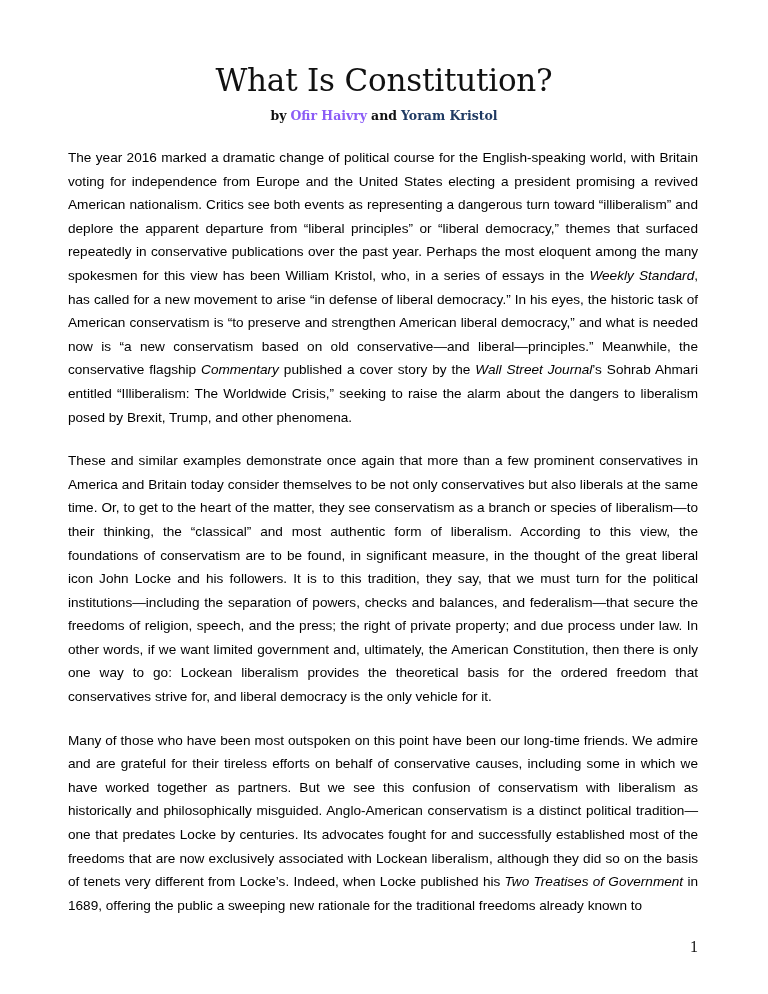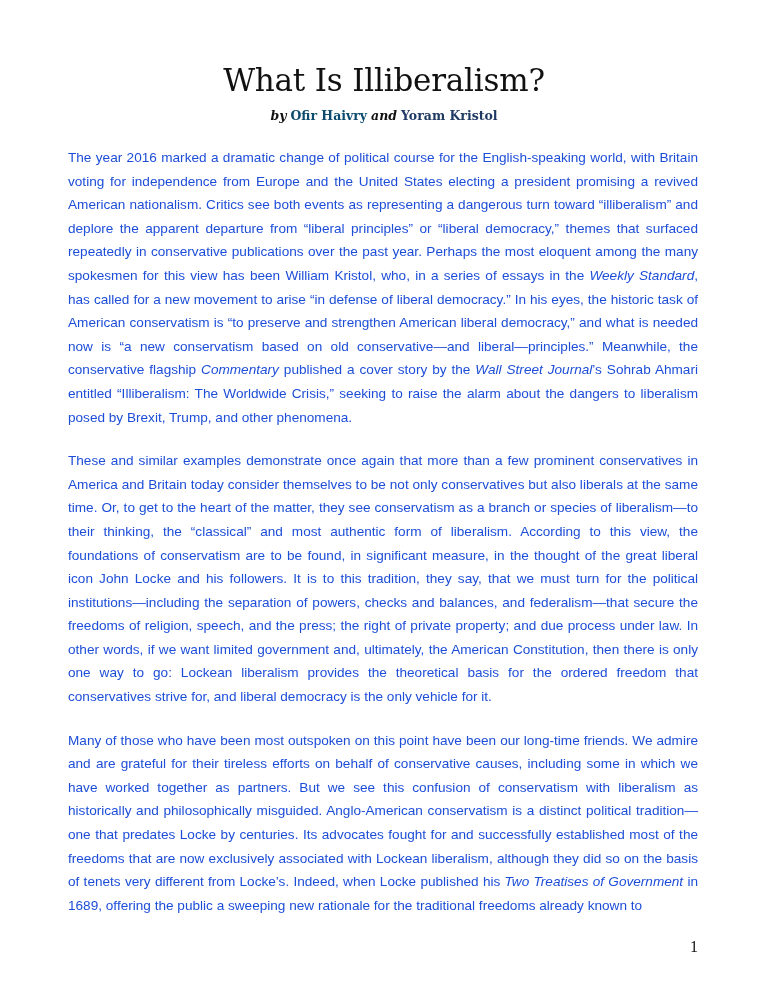--- a/index.html
+++ b/index.html
@@ -41,64 +41,63 @@
       left: 0;
       width: 768px;
       top: 107px;
       text-align: center;
       font-family: "DejaVu Serif", serif;
       font-size: 12.5px;
       line-height: 18px;
       color: #111111;
     }
     .byline .by, .byline .and {
-      font-style: italic;
       font-weight: bold;
     }
     .byline .author {
       color: #1f3a63;
       font-weight: bold;
       text-decoration: none;
       cursor: pointer;
     }
     .body-text {
       position: absolute;
       left: 68px;
       width: 630px;
       top: 146px;
       font-family: "Liberation Sans", sans-serif;
       font-size: 13.6px;
       line-height: 23.6px;
       text-align: justify;
-      color: #1d4ed8;
+      color: #000000;
     }
     .body-text p {
       margin: 0 0 20px 0;
     }
     .body-text em {
       font-style: italic;
     }
     .page-number {
       position: absolute;
       right: 70px;
       top: 938px;
       font-family: "Liberation Serif", serif;
       font-size: 16px;
       color: #111111;
     }
   </style>
 </head>
 <body>
 
 <div class="page">
-  <h1 class="title">What Is Illiberalism?</h1>
+  <h1 class="title">What Is Constitution?</h1>
 
   <div class="byline">
     <span class="by">by</span>
-    <a class="author" style="color: #0c4a6e;">Ofir Haivry</a>
+    <a class="author" style="color: #8b5cf6;">Ofir Haivry</a>
     <span class="and">and</span>
     <a class="author" style="color: rgb(31, 58, 99);">Yoram Kristol</a>
   </div>
 
   <div class="body-text">
     <p><span>The year 2016 marked a dramatic change of political course for the English-speaking world, with Britain voting for independence from Europe and the United States electing a president promising a revived American nationalism. Critics see both events as representing a dangerous turn toward “illiberalism” and deplore the apparent departure from “liberal principles” or “liberal democracy,” themes that surfaced repeatedly in conservative publications over the past year. Perhaps the most eloquent among the many spokesmen for this view has been William Kristol, who, in a series of essays in the </span><em>Weekly Standard</em><span>, has called for a new movement to arise “in defense of liberal democracy.” In his eyes, the historic task of American conservatism is “to preserve and strengthen American liberal democracy,” and what is needed now is “a new conservatism based on old conservative—and liberal—principles.” Meanwhile, the conservative flagship </span><em>Commentary</em><span> published a cover story by the </span><em>Wall Street Journal</em><span>’s Sohrab Ahmari entitled “Illiberalism: The Worldwide Crisis,” seeking to raise the alarm about the dangers to liberalism posed by Brexit, Trump, and other phenomena.</span></p>
     <p><span>These and similar examples demonstrate once again that more than a few prominent conservatives in America and Britain today consider themselves to be not only conservatives but also liberals at the same time. Or, to get to the heart of the matter, they see conservatism as a branch or species of liberalism—to their thinking, the “classical” and most authentic form of liberalism. According to this view, the foundations of conservatism are to be found, in significant measure, in the thought of the great liberal icon John Locke and his followers. It is to this tradition, they say, that we must turn for the political institutions—including the separation of powers, checks and balances, and federalism—that secure the freedoms of religion, speech, and the press; the right of private property; and due process under law. In other words, if we want limited government and, ultimately, the American Constitution, then there is only one way to go: Lockean liberalism provides the theoretical basis for the ordered freedom that conservatives strive for, and liberal democracy is the only vehicle for it.</span></p>
     <p><span>Many of those who have been most outspoken on this point have been our long-time friends. We admire and are grateful for their tireless efforts on behalf of conservative causes, including some in which we have worked together as partners. But we see this confusion of conservatism with liberalism as historically and philosophically misguided. Anglo-American conservatism is a distinct political tradition—one that predates Locke by centuries. Its advocates fought for and successfully established most of the freedoms that are now exclusively associated with Lockean liberalism, although they did so on the basis of tenets very different from Locke’s. Indeed, when Locke published his </span><em>Two Treatises of Government</em><span> in 1689, offering the public a sweeping new rationale for the traditional freedoms already known to</span></p>
   </div>
 

